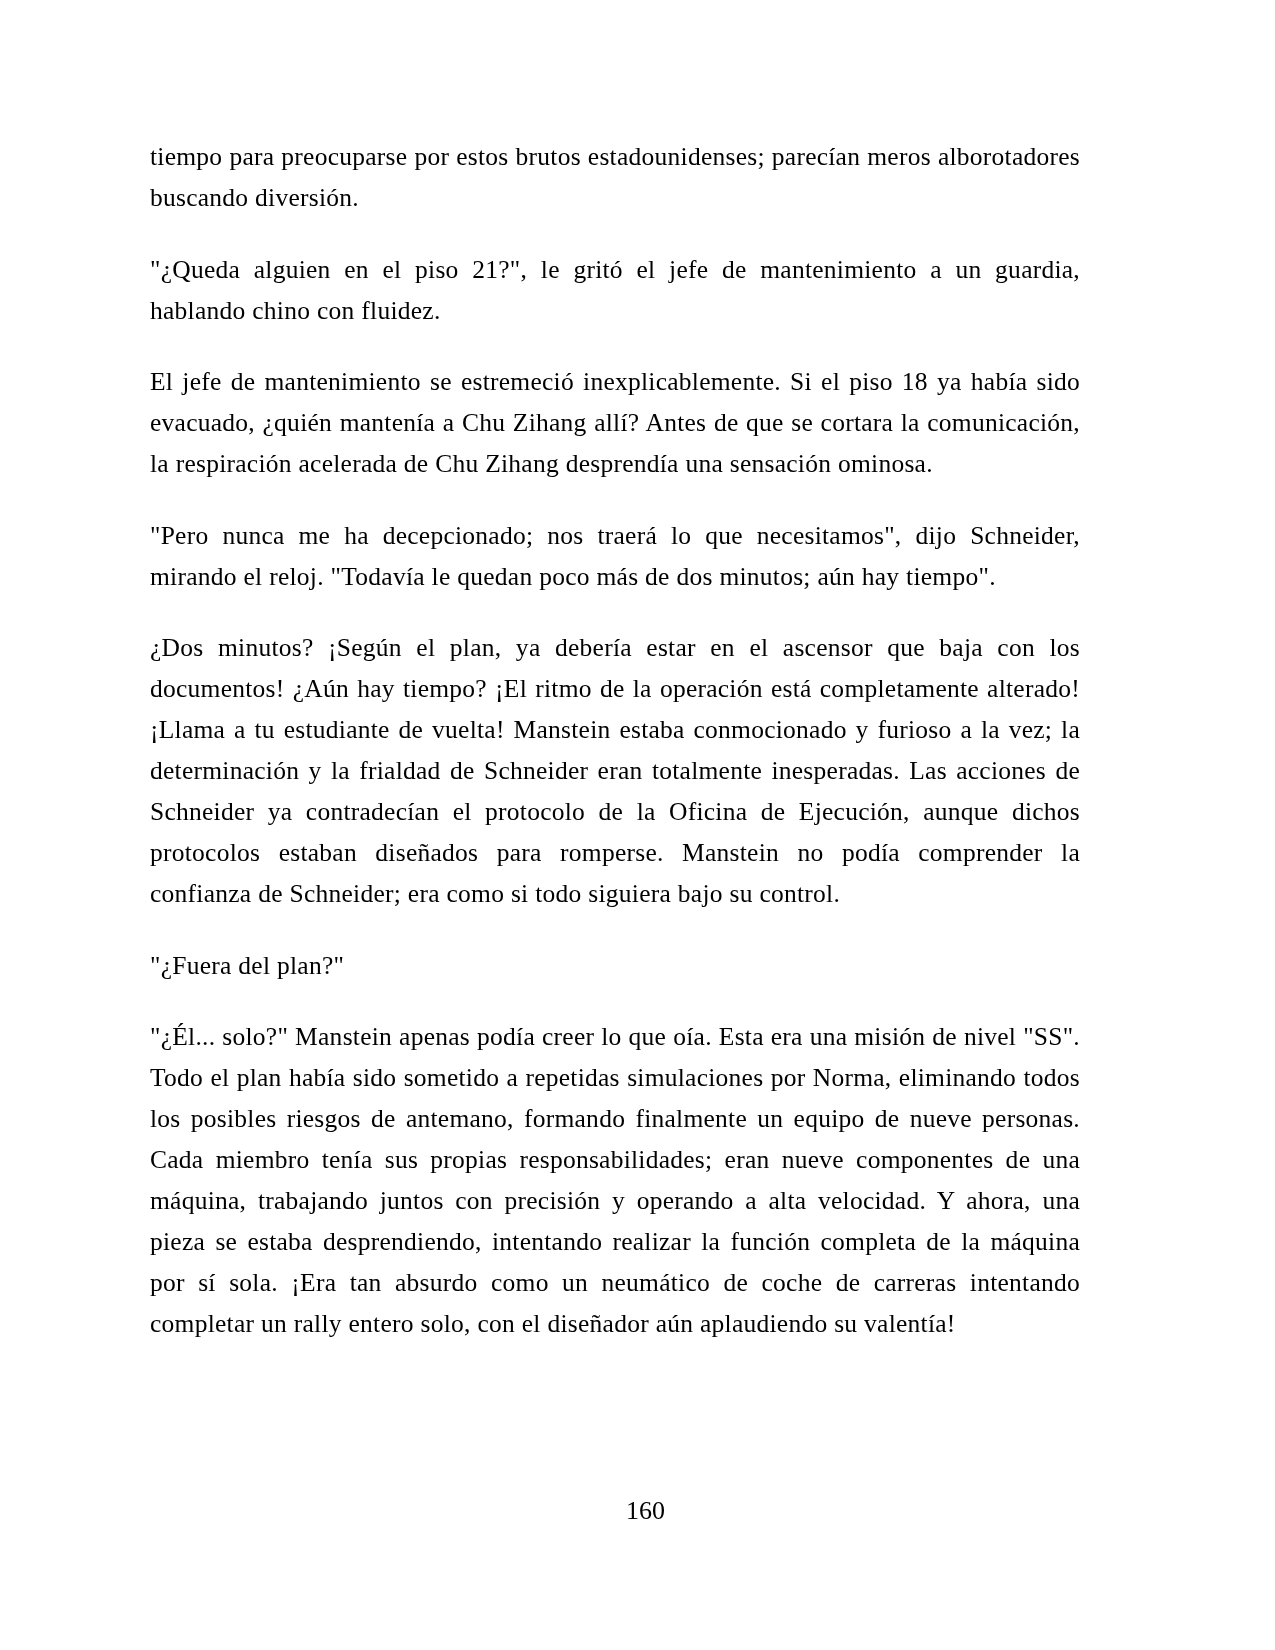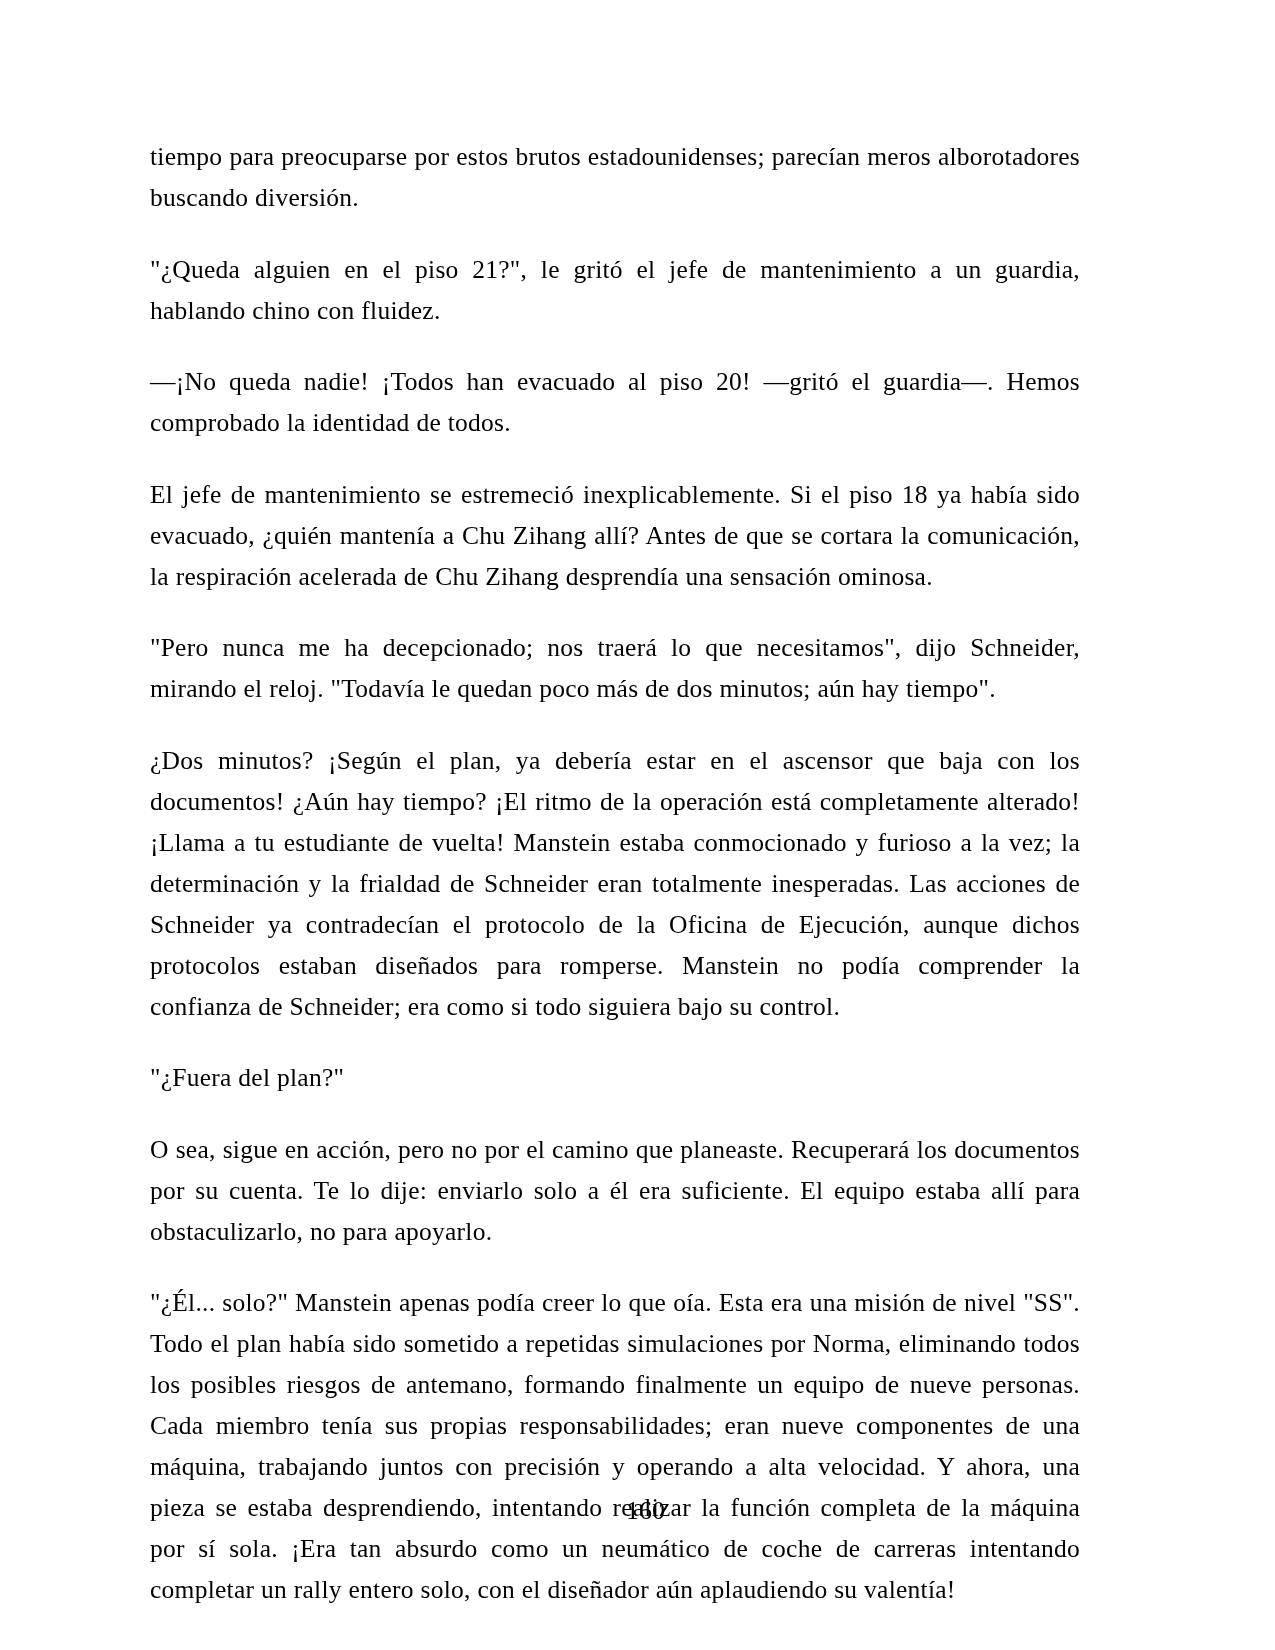--- a/index.html
+++ b/index.html
@@ -54,24 +54,22 @@
   }
 </style>
 </head>
 <body>
 
 <div class="page">
 
   <div class="content">
     <p class="para">tiempo para preocuparse por estos brutos estadounidenses; parecían meros alborotadores buscando diversión.</p>
     <p class="para">"¿Queda alguien en el piso 21?", le gritó el jefe de mantenimiento a un guardia, hablando chino con fluidez.</p>
-    <p class="para">—¡No queda nadie! ¡Todos han evacuado al piso 20! —gritó el guardia—. Hemos comprobado la identidad de todos.</p>
     <p class="para">El jefe de mantenimiento se estremeció inexplicablemente. Si el piso 18 ya había sido evacuado, ¿quién mantenía a Chu Zihang allí? Antes de que se cortara la comunicación, la respiración acelerada de Chu Zihang desprendía una sensación ominosa.</p>
     <p class="para">"Pero nunca me ha decepcionado; nos traerá lo que necesitamos", dijo Schneider, mirando el reloj. "Todavía le quedan poco más de dos minutos; aún hay tiempo".</p>
     <p class="para">¿Dos minutos? ¡Según el plan, ya debería estar en el ascensor que baja con los documentos! ¿Aún hay tiempo? ¡El ritmo de la operación está completamente alterado! ¡Llama a tu estudiante de vuelta! Manstein estaba conmocionado y furioso a la vez; la determinación y la frialdad de Schneider eran totalmente inesperadas. Las acciones de Schneider ya contradecían el protocolo de la Oficina de Ejecución, aunque dichos protocolos estaban diseñados para romperse. Manstein no podía comprender la confianza de Schneider; era como si todo siguiera bajo su control.</p>
     <p class="para">"¿Fuera del plan?"</p>
-    <p class="para">O sea, sigue en acción, pero no por el camino que planeaste. Recuperará los documentos por su cuenta. Te lo dije: enviarlo solo a él era suficiente. El equipo estaba allí para obstaculizarlo, no para apoyarlo.</p>
     <p class="para">"¿Él... solo?" Manstein apenas podía creer lo que oía. Esta era una misión de nivel "SS". Todo el plan había sido sometido a repetidas simulaciones por Norma, eliminando todos los posibles riesgos de antemano, formando finalmente un equipo de nueve personas. Cada miembro tenía sus propias responsabilidades; eran nueve componentes de una máquina, trabajando juntos con precisión y operando a alta velocidad. Y ahora, una pieza se estaba desprendiendo, intentando realizar la función completa de la máquina por sí sola. ¡Era tan absurdo como un neumático de coche de carreras intentando completar un rally entero solo, con el diseñador aún aplaudiendo su valentía!</p>
   </div>
 
   <div class="page-number">160</div>
 
 </div>
 
 </body></html>

